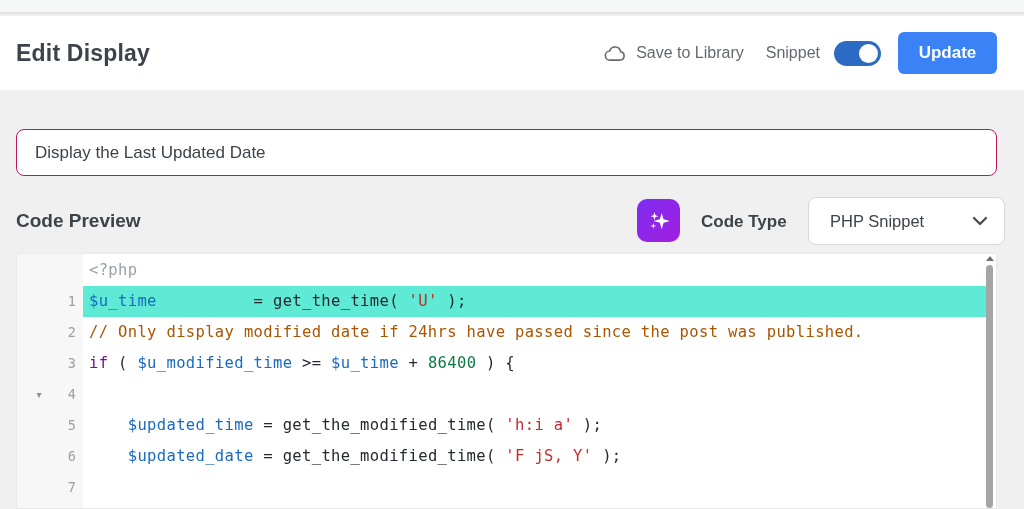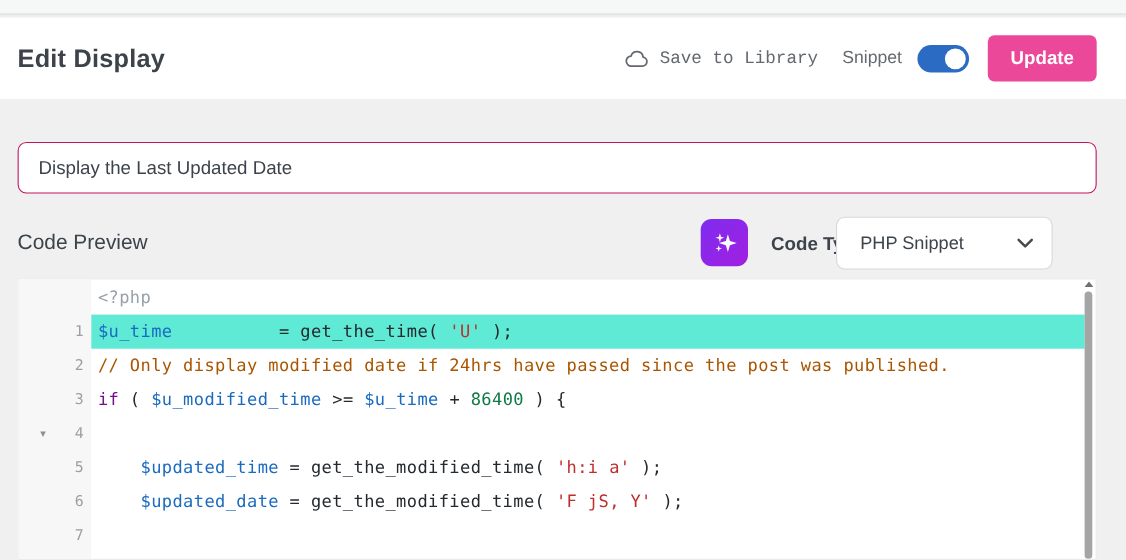--- a/index.html
+++ b/index.html
@@ -5,36 +5,36 @@
   * { box-sizing: border-box; }
   html, body { margin:0; padding:0; width:1024px; height:509px; overflow:hidden; }
   body { position:relative; background:#f0f0f1; font-family:"Liberation Sans", sans-serif; }
 
   .topbar { position:absolute; top:0; left:0; right:0; height:14px; background:#f6f7f7; border-bottom:2px solid #e4e4e5; }
 
   .header { position:absolute; top:16px; left:0; right:0; height:74px; background:#fff;
             display:flex; align-items:center; padding:0 27px 0 16px; }
   .page-title { font-size:23px; font-weight:600; color:#3c434a; margin:0; letter-spacing:.2px; }
   .header-right { margin-left:auto; display:flex; align-items:center; }
-  .save-lib { display:flex; align-items:center; gap:9px; color:#646970; font-size:16px; margin-right:22px; cursor:pointer;font-family:Liberation Mono, monospace; }
+  .save-lib { display:flex; align-items:center; gap:9px; color:#646970; font-size:16px; margin-right:22px; cursor:pointer; }
   .active-label { color:#646970; font-size:16px; margin-right:14px; }
   .toggle { position:relative; width:47px; height:25px; border-radius:13px; background:#2b6bc3; margin-right:17px; cursor:pointer; }
   .toggle .knob { position:absolute; top:3px; right:3px; width:19px; height:19px; border-radius:50%; background:#fff; }
   .update-btn { width:99px; height:42px; border:none; border-radius:6px; background:#2b6bc3; color:#fff;
                 font-family:"Liberation Sans",sans-serif; font-size:17px; font-weight:700; cursor:pointer; }
 
   .title-input { position:absolute; left:16px; top:129px; width:981px; height:47px; background:#fff;
                  border:1px solid #be185d; border-radius:8px; padding:0 18px; font-size:17px; color:#3c434a;
                  font-family:"Liberation Sans",sans-serif; outline:none; }
 
-  .code-preview-label { position:absolute; left:16px; top:210px; font-size:19px; font-weight:400; color:#3c434a; }
+  .code-preview-label { position:absolute; left:16px; top:210px; font-size:19px; font-weight:700; color:#3c434a; }
   .ai-btn { position:absolute; left:637px; top:199px; width:43px; height:43px; border:none; border-radius:10px;
             background:linear-gradient(135deg,#7d2df0 0%,#a21fe0 100%); display:flex; align-items:center; justify-content:center; cursor:pointer; }
   .code-type-label { position:absolute; left:701px; top:212px; font-size:17px; font-weight:700; color:#3c434a; }
-  .code-type-select { position:absolute; left:760px; top:197px; width:197px; height:48px; background:#fff;
+  .code-type-select { position:absolute; left:808px; top:197px; width:197px; height:48px; background:#fff;
                       border:1px solid #d7d8dc; border-radius:8px; display:flex; align-items:center;
                       padding:0 16px 0 21px; font-size:16.5px; color:#3c434a; cursor:pointer; }
   .code-type-select .chev { margin-left:auto; display:flex; }
 
   .editor { position:absolute; left:16px; top:253px; width:981px; height:256px; background:#fff;
             border:1px solid #e9e9eb; font-family:"DejaVu Sans Mono","Liberation Mono",monospace; }
   .gutter { position:absolute; left:0; top:0; bottom:0; width:66px; background:#f7f7f7; }
   .gutter-rows { position:absolute; left:0; top:1px; width:66px; }
   .gutter-line { position:relative; height:31px; line-height:31px; text-align:right; padding-right:7px;
                  font-size:13.5px; color:#9aa0a6; }
@@ -63,21 +63,21 @@
         <svg width="23" height="18" viewBox="0 0 24 19" fill="none" stroke="#646970" stroke-width="1.7" stroke-linejoin="round" stroke-linecap="round">
           <path d="M6.3 17h10.4a4.4 4.4 0 0 0 .7-8.74 5.9 5.9 0 0 0-11.5-.9A4 4 0 0 0 6.3 17z"></path>
         </svg>
       </span>
       <span>Save to Library</span>
     </div>
     <span class="active-label">Snippet</span>
     <div class="toggle" style="background: rgb(43, 107, 195);">
       <div class="knob"></div>
     </div>
-    <button class="update-btn" style="background: #ec4899;">Update</button>
+    <button class="update-btn" style="background: #3b82f6;">Update</button>
   </div>
 </div>
 
 <input class="title-input" type="text" value="Display the Last Updated Date" style="">
 
 <div class="code-preview-label">Code Preview</div>
 
 <button class="ai-btn" style="background: linear-gradient(135deg, rgb(125, 45, 240) 0%, rgb(162, 31, 224) 100%);">
   <span style="display:flex;">
     <svg width="26" height="26" viewBox="0 0 24 24" fill="#ffffff">

